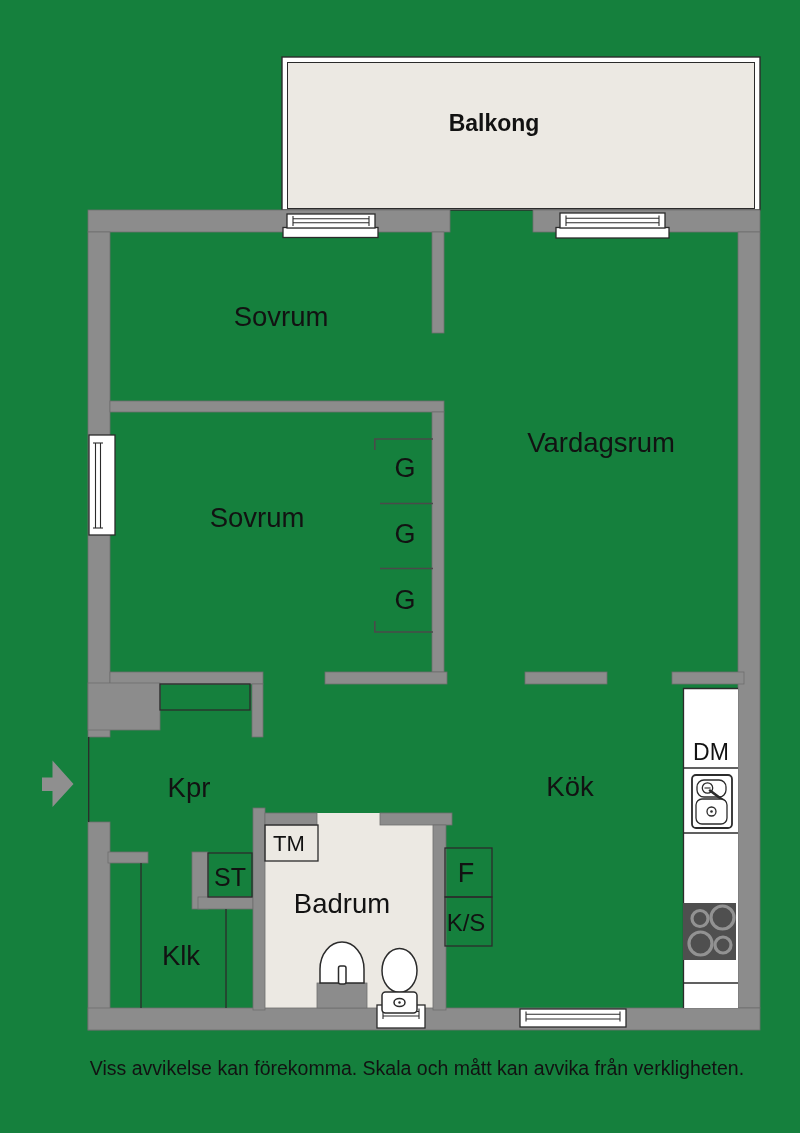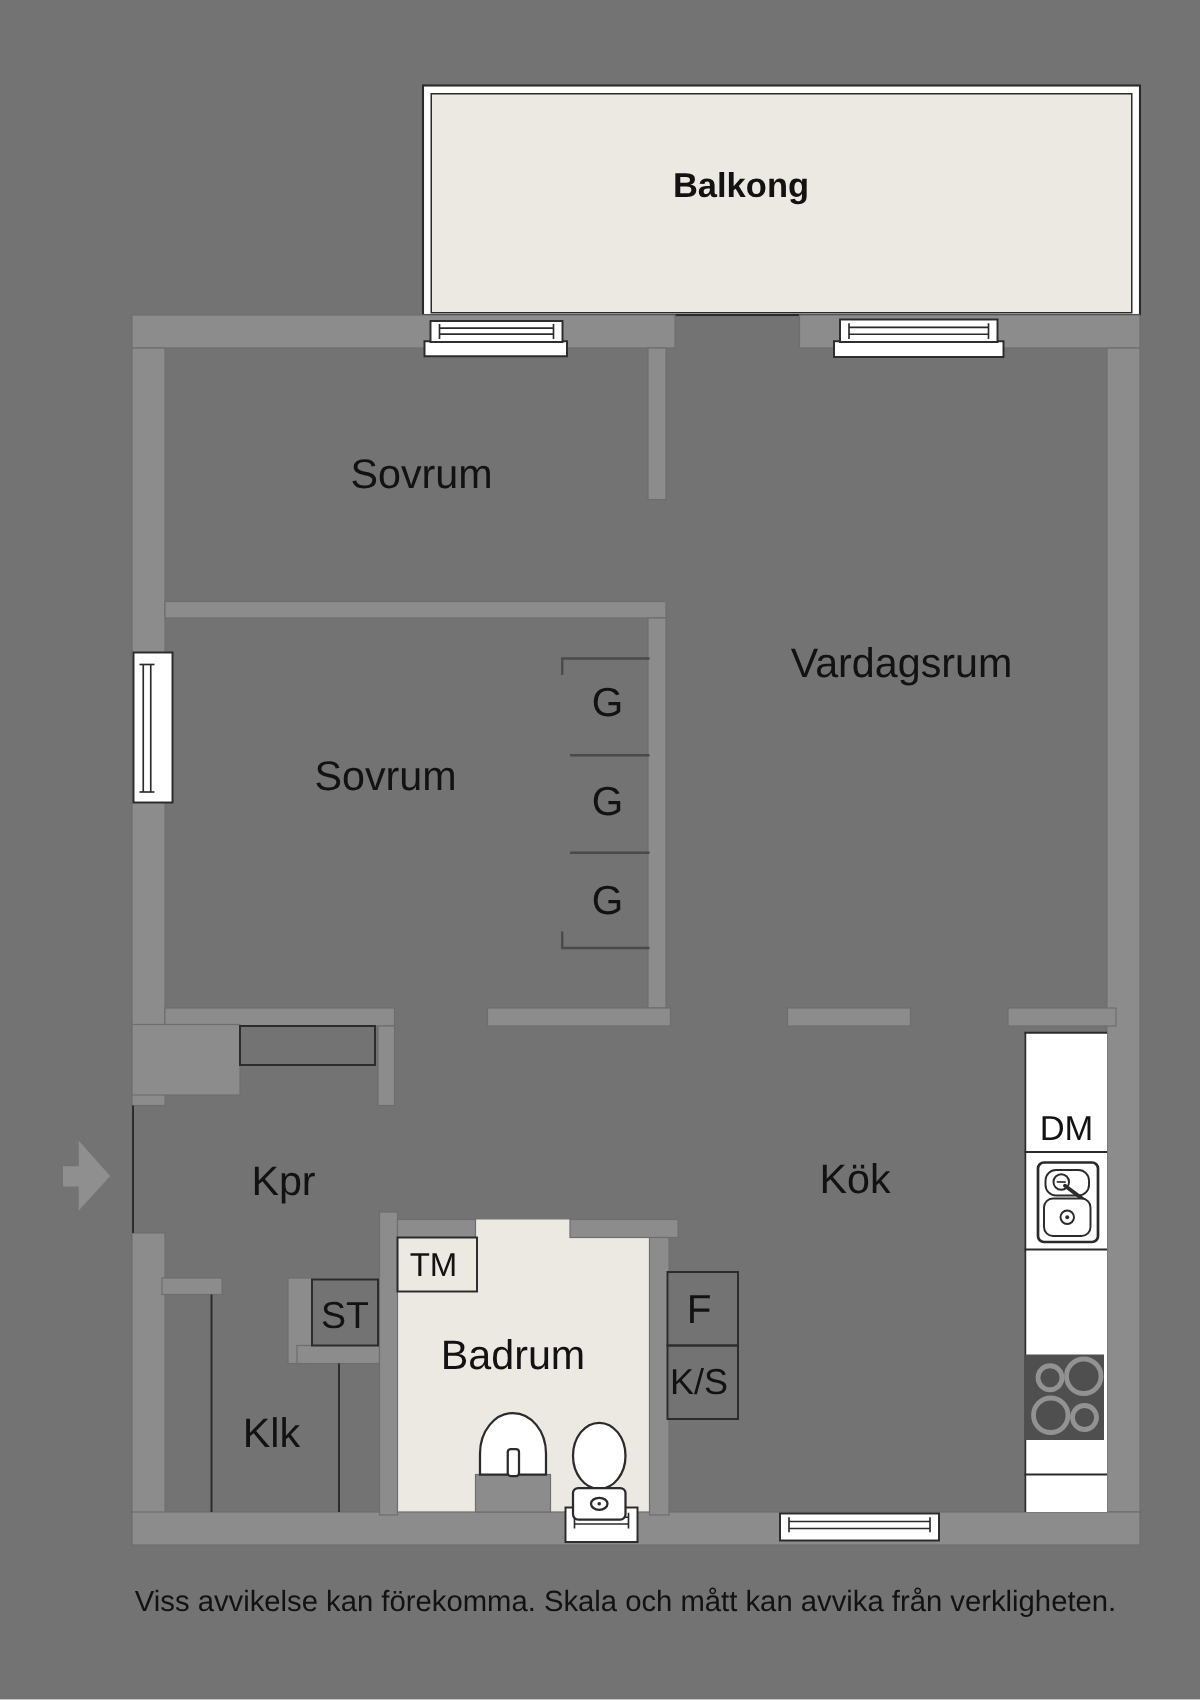--- a/index.html
+++ b/index.html
@@ -1,16 +1,16 @@
 <!DOCTYPE html>
 <html><head>
 <meta charset="utf-8">
 <style>
   html,body{margin:0;padding:0;background:#ffffff;}
-  .stage{position:relative;width:800px;height:1133px;background:#737373;overflow:hidden;}
+  .stage{position:relative;width:800px;height:1133px;background:#15803d;overflow:hidden;}
   svg{display:block;}
   .wall{stroke:#6E6E6E;stroke-width:0.8;}
   .thin{stroke:#2B2B2B;stroke-width:1.3;fill:none;}
   .fixt{stroke:#2B2B2B;stroke-width:1.5;fill:#ffffff;}
   .win{fill:#ffffff;stroke:#2B2B2B;stroke-width:1.3;}
   .winline{stroke:#2B2B2B;stroke-width:1.1;fill:none;}
   .gline{stroke:#4A4A4A;stroke-width:1.6;fill:none;}
   .lbl{font-family:"Liberation Sans","DejaVu Sans",sans-serif;fill:#121212;}
   .lbl-room{font-size:27.5px;}
   .lbl-balcony{font-size:23px;font-weight:bold;}

